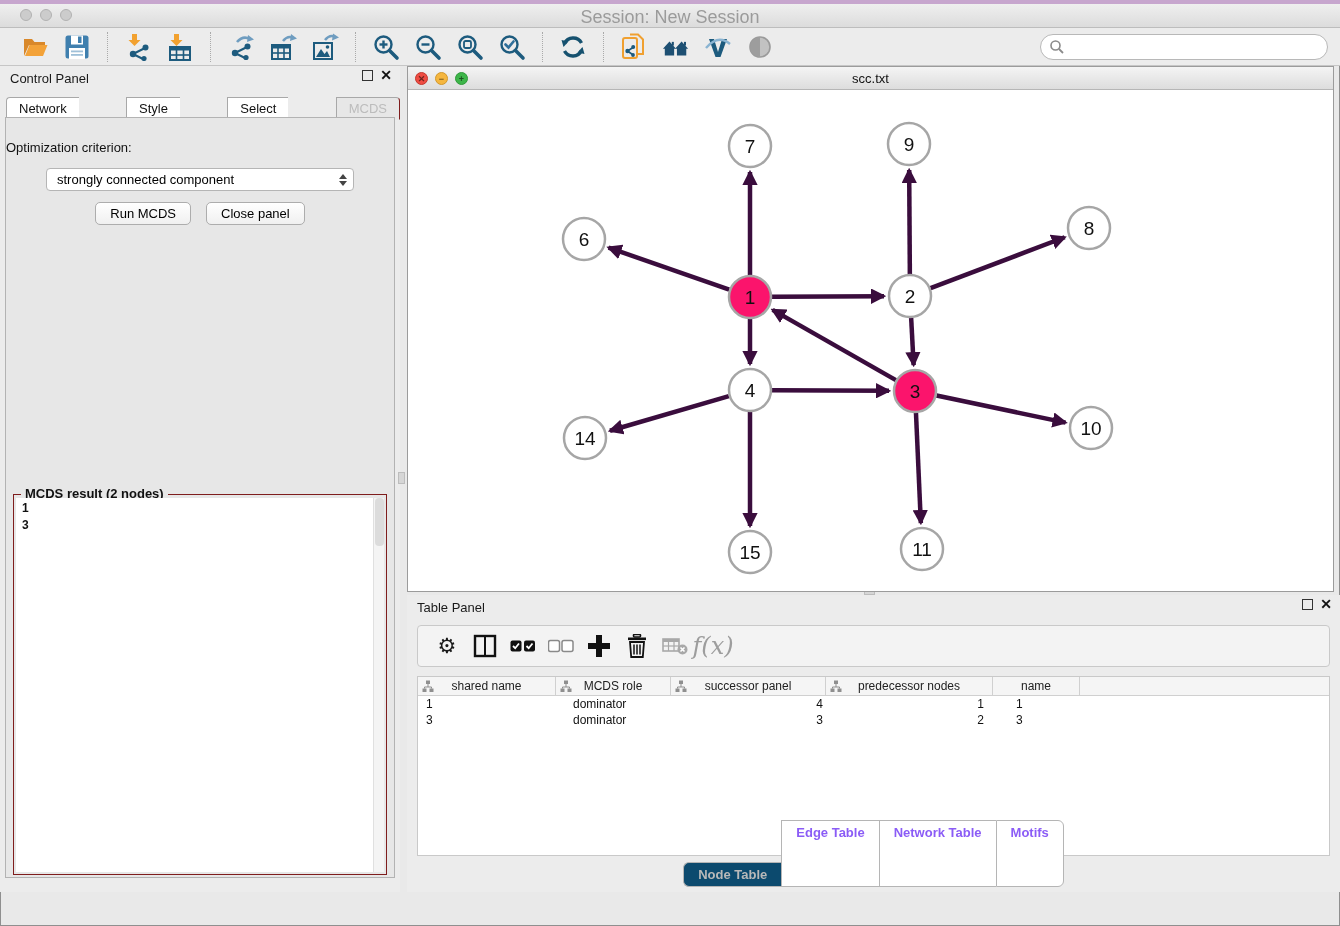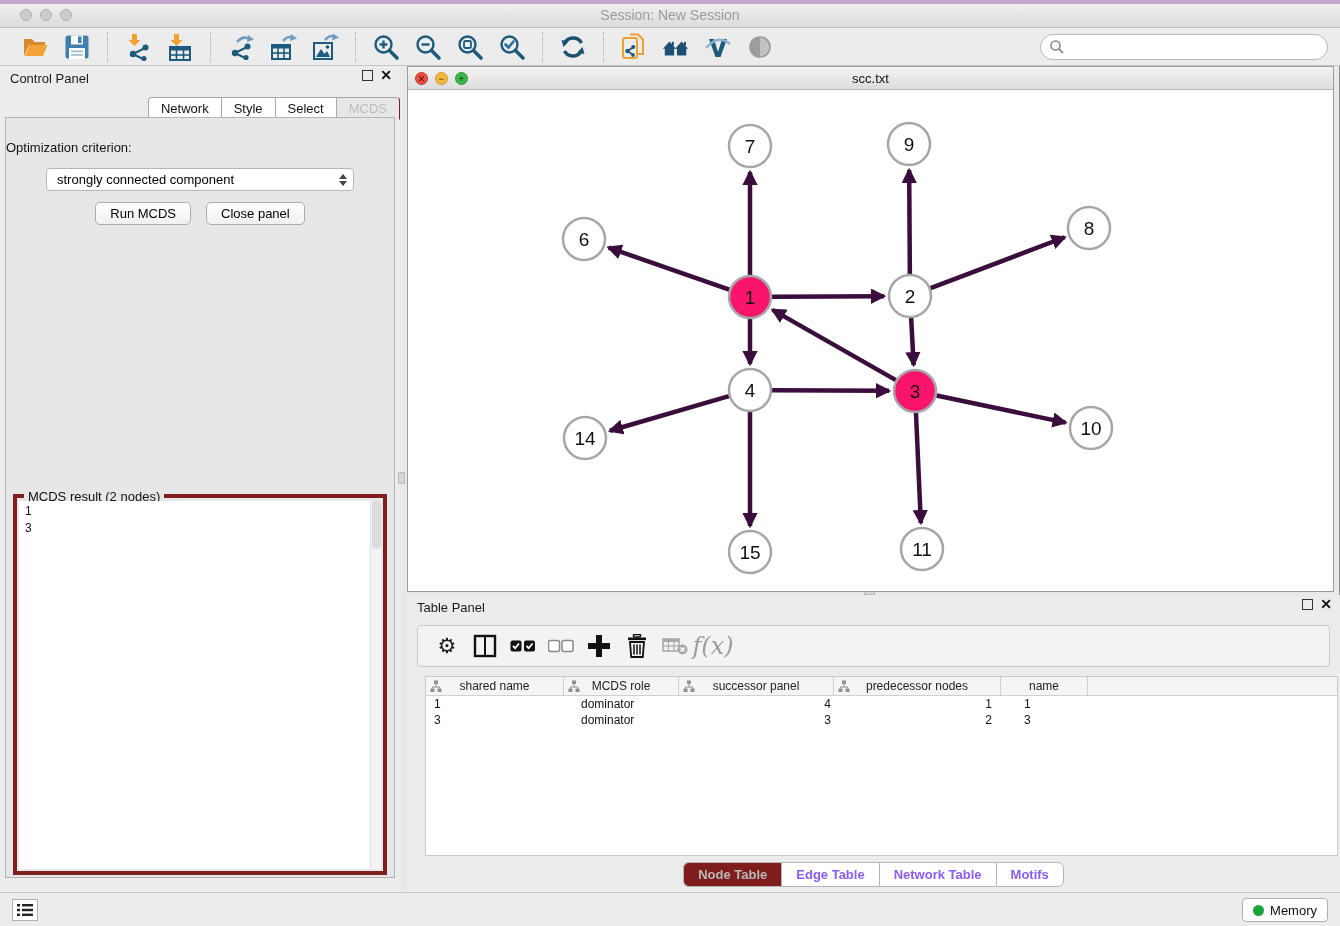--- a/index.html
+++ b/index.html
@@ -7,40 +7,40 @@
   #app { position:relative; width:1340px; height:926px; background:#e9e9e9; overflow:hidden;
          box-shadow:inset 0 0 0 1px #8f8f8f; }
 
   
   #titlebar { position:absolute; left:0; top:0; width:1340px; height:28px;
     background:linear-gradient(#f2f2f2,#dcdcdc); border-bottom:1px solid #bdbdbd; }
   #titlebar .lavender { position:absolute; left:0; top:0; width:100%; height:4px; background:#c7a6ce; }
   .traffic { position:absolute; top:9px; width:12px; height:12px; border-radius:50%;
     background:#cccccc; border:1px solid #b2b2b2; }
   #window-title { position:absolute; top:7px; left:0; width:100%; text-align:center;
-    font-size:14px; color:#9b9b9b; }
+    font-size:18px; color:#9b9b9b; }
 
   
   #main-toolbar { position:absolute; left:0; top:28px; width:1340px; height:38px;
     background:#ececec; border-bottom:1px solid #c6c6c6; display:flex; align-items:center; padding-left:14px; }
   .tb-icon { width:28px; height:28px; margin:0 7px; display:flex; align-items:center; justify-content:center; cursor:pointer; }
   .tb-sep { width:1px; height:30px; border-left:1px dotted #aaaaaa; margin:0 9px; }
   #search-box { margin-left:auto; margin-right:12px; width:288px; height:26px; background:#ffffff;
     border:1px solid #b8b8b8; border-radius:13px; display:flex; align-items:center; padding-left:8px; }
   #search-box input { border:none; outline:none; flex:1; font-size:13px; height:20px; background:transparent; }
 
   
   #control-panel { position:absolute; left:0; top:66px; width:400px; height:826px; background:#ececec; }
   .panel-header { position:relative; height:26px;padding-left:12px; }
   .panel-title { position:absolute; left:10px; top:5px; font-size:13px; color:#1a1a1a; }
   .ph-icons { position:absolute; right:8px; top:4px; display:flex; gap:7px; align-items:center; }
   .float-btn { width:11px; height:11px; border:1.5px solid #333; background:transparent; cursor:pointer; }
   .close-btn { font-size:14px; font-weight:bold; color:#111; line-height:11px; cursor:pointer; }
 
-  .cp-tabs { position:absolute; left:0; top:31px; width:100%; display:flex; justify-content:flex-end;padding-left:6px; }
+  .cp-tabs { position:absolute; left:0; top:31px; width:100%; display:flex; justify-content:space-between;padding-left:6px; }
   .cp-tab { font-size:13px; padding:3px 12px; background:#ffffff; border:1px solid #a8a8a8;
     border-right:none; color:#111; cursor:pointer; }
   .cp-tab:first-child { border-radius:4px 0 0 0; }
   .cp-tab:last-child { border-right:1px solid #7f1d1d; border-radius:0 4px 0 0; }
   .cp-tab.active { background:#e7e7e7; color:#bcbcbc; border-bottom:1px solid #e7e7e7; }
 
   .cp-body { position:absolute; left:5px; top:51px; width:390px; height:761px;
     background:#e7e7e7; border:1px solid #b3b3b3; }
   .criterion-label { text-align:left; margin-top:22px; font-size:13px; color:#111; }
   .criterion-select { margin:13px auto 0; width:308px; height:23px; background:#fff; border:1px solid #b5b5b5;
@@ -48,21 +48,21 @@
   .criterion-select span.val { flex:1; }
   .stepper { display:flex; flex-direction:column; gap:2px; align-items:center; }
   .stepper i { width:0; height:0; border-left:4px solid transparent; border-right:4px solid transparent; }
   .stepper .up { border-bottom:5px solid #444; }
   .stepper .dn { border-top:5px solid #444; }
   .cp-buttons { display:flex; justify-content:center; gap:15px; margin-top:11px; }
   .cp-buttons button { font-family:"Liberation Sans",sans-serif; font-size:13px; padding:3px 14px; min-width:92px;
     background:linear-gradient(#ffffff,#f0f0f0); border:1px solid #adadad; border-radius:5px; cursor:pointer; }
 
   .result-group { position:absolute; left:7px; right:7px; top:376px; bottom:2px;
-    border:4px solid #7f1d1d; background:#e7e7e7; }
+    border:1px solid #7f1d1d; background:#e7e7e7;font-weight:bold; }
   .result-legend { position:absolute; top:-9px; left:7px; background:#e7e7e7; padding:0 4px;
     font-size:13px; color:#111; }
   .result-area { position:absolute; left:2px; right:2px; top:3px; bottom:2px; background:#ffffff;
     font-size:12px; color:#111; line-height:17px; padding:2px 0 0 6px; white-space:pre; overflow:hidden; }
   .result-scroll { position:absolute; right:2px; top:3px; bottom:2px; width:11px; background:#f4f4f4;
     border-left:1px solid #e0e0e0; }
   .result-scroll .thumb { position:absolute; top:0; left:1px; width:9px; height:48px; background:#dcdcdc; border-radius:4px; }
 
   
   .v-grip { position:absolute; left:398px; top:472px; width:7px; height:12px; background:#d6d6d6; border:1px solid #bdbdbd; }
@@ -83,40 +83,40 @@
   #network-graph text { font-family:"Liberation Sans",sans-serif; }
 
   
   #table-panel { position:absolute; left:407px; top:595px; width:933px; height:297px; background:#ececec; }
   .tp-toolbar { position:absolute; left:10px; top:30px; width:913px; height:42px;
     background:#f3f3f3; border:1px solid #c9c9c9; border-radius:4px; display:flex; align-items:center; padding-left:10px; }
   .tp-icon { width:30px; height:30px; margin:0 4px; display:flex; align-items:center; justify-content:center; cursor:pointer; }
   .tp-icon.gear { font-size:21px; color:#1a1a1a; }
   .tp-icon.fx { font-family:"DejaVu Serif", serif; font-style:italic; font-size:24px; color:#9d9d9d; }
 
-  .node-table { position:absolute; left:18px; top:81px; width:913px; height:180px;
+  .node-table { position:absolute; left:10px; top:81px; width:913px; height:180px;
     background:#ffffff; border:1px solid #c9c9c9; }
   .nt-header { display:flex; height:19px; background:#f5f5f5; border-bottom:1px solid #d0d0d0; }
   .nt-header .th { display:flex; align-items:center; justify-content:center; gap:5px;
     border-right:1px solid #d0d0d0; font-size:12px; color:#222; position:relative; cursor:pointer; }
   .nt-header .th svg { position:absolute; left:4px; }
   .nt-body .tr { display:flex; height:16px; cursor:default; }
   .nt-body .td { font-size:12px; color:#111; line-height:16px; overflow:hidden; }
   .c0 { width:138px; } .c1 { width:115px; } .c2 { width:155px; } .c3 { width:167px; } .c4 { width:87px; }
   .nt-body .c0 { padding-left:8px; } .nt-body .c1 { padding-left:6px;margin-left:11px; }
   .nt-body .c2 { text-align:right; padding-right:14px; }
   .nt-body .c3 { text-align:right; padding-right:20px; }
   .nt-body .c4 { padding-left:12px; }
 
   .tp-tabs { position:absolute; left:0; bottom:5px; width:100%; display:flex; justify-content:center; }
   .tp-tab { font-size:13px; font-weight:bold; padding:4px 14px; background:#ffffff; border:1px solid #b5b5b5;
     border-right:none; color:#8b5cf6; cursor:pointer; }
   .tp-tab:first-child { border-radius:6px 0 0 6px; }
   .tp-tab:last-child { border-right:1px solid #b5b5b5; border-radius:0 6px 6px 0; }
-  .tp-tab.active { background:#7f1d1d; color:#b9b9b9; }
+  .tp-tab.active { background:#0c4a6e; color:#b9b9b9;margin-top:42px; }
 
   
   #status-bar { position:absolute; left:0; top:892px; width:1340px; height:34px;
     background:#ececec; border-top:1px solid #c6c6c6; }
   #list-button { position:absolute; left:12px; top:6px; width:26px; height:22px; background:#fff;
     border:1px solid #b0b0b0; display:flex; align-items:center; justify-content:center; cursor:pointer; }
   #memory-button { position:absolute; right:12px; top:5px; height:24px; background:#fff;
     border:1px solid #b0b0b0; border-radius:4px; display:flex; align-items:center; gap:6px;
     padding:0 10px; font-size:13px; color:#111; cursor:pointer; }
   #memory-button .dot { width:11px; height:11px; border-radius:50%; background:#18a33c; }
@@ -533,32 +533,14 @@
         </div>
     </div>
     <div class="tp-tabs">
       <span class="tp-tab active">Node Table</span>
       <span class="tp-tab">Edge Table</span>
       <span class="tp-tab">Network Table</span>
       <span class="tp-tab">Motifs</span>
     </div>
   </div>
 
-  <div id="status-bar">
-    <div id="list-button">
-      <svg width="16" height="14" viewBox="0 0 16 14">
-          <g fill="#222">
-            <rect x="0" y="1" width="3" height="2.4"></rect>
-            <rect x="5" y="1" width="11" height="2.4"></rect>
-            <rect x="0" y="5.8" width="3" height="2.4"></rect>
-            <rect x="5" y="5.8" width="11" height="2.4"></rect>
-            <rect x="0" y="10.6" width="3" height="2.4"></rect>
-            <rect x="5" y="10.6" width="11" height="2.4"></rect>
-          </g>
-        </svg>
-    </div>
-    <div id="memory-button">
-      <span class="dot"></span>
-      <span>Memory</span>
-    </div>
-  </div>
 
 </div>
 
 </body></html>

